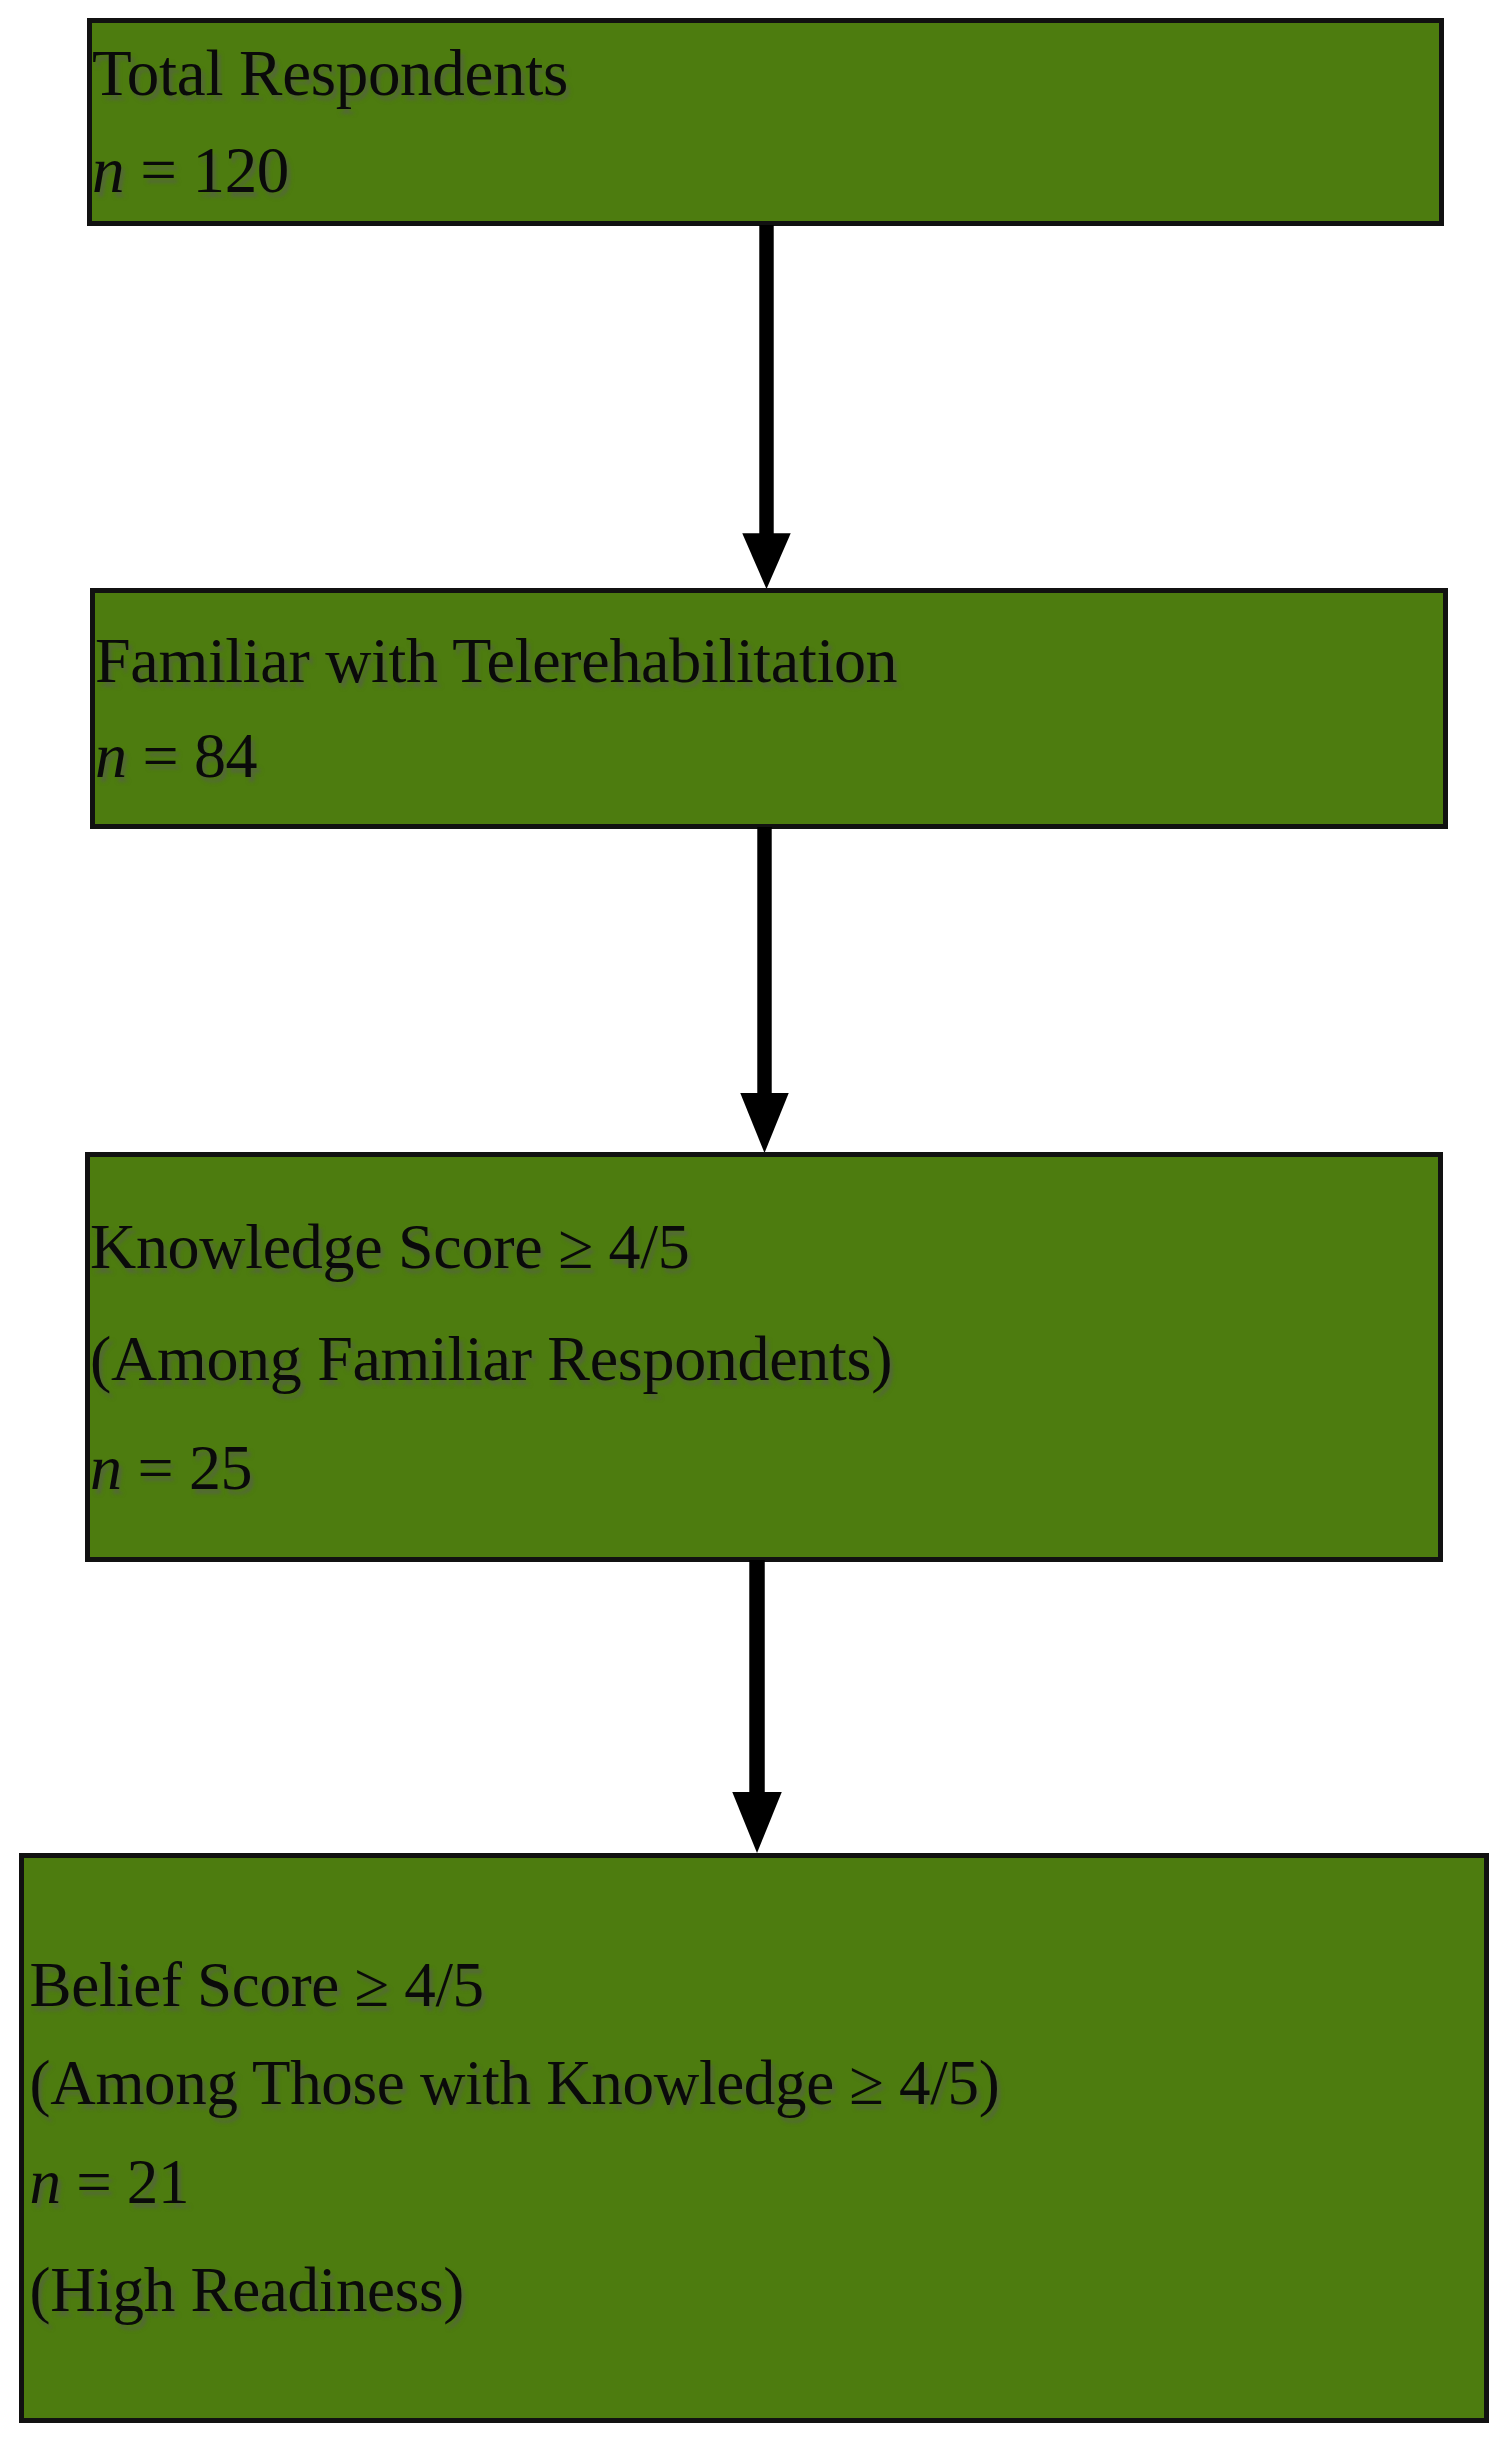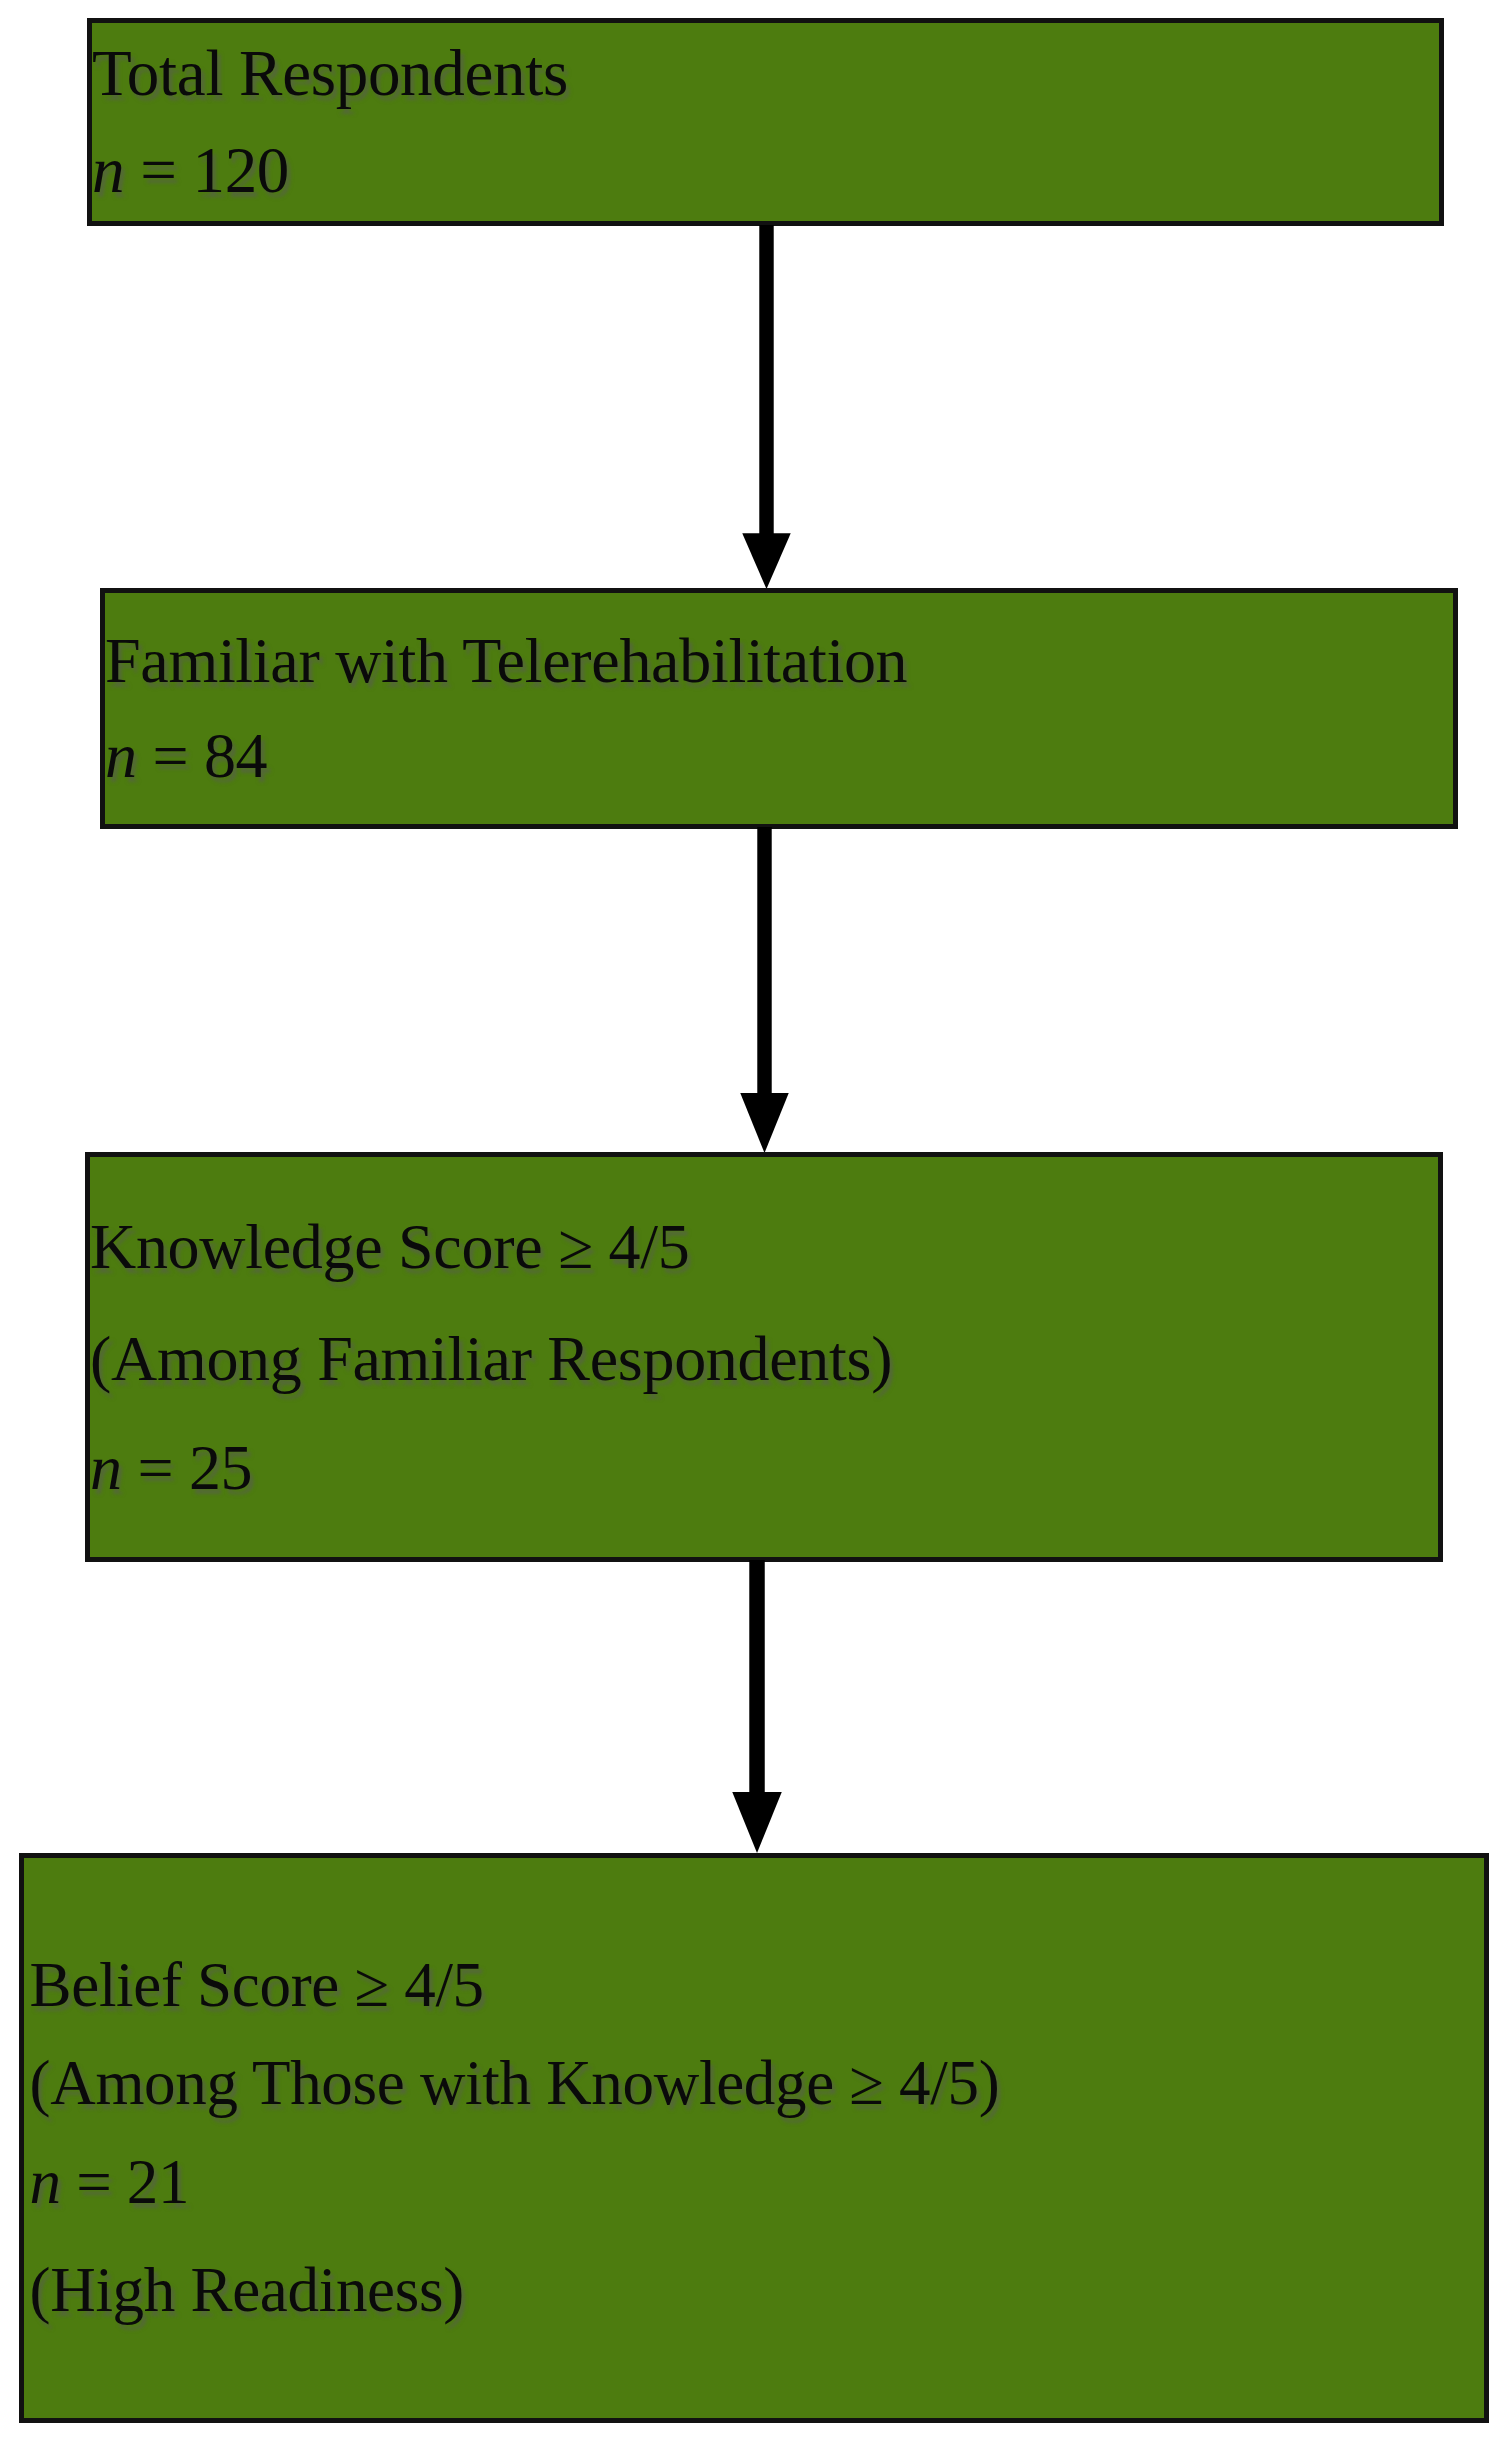--- a/index.html
+++ b/index.html
@@ -40,21 +40,21 @@
     display: block;
     width: 100%;
     color: #0a0a0a;
     text-shadow: 3.6px 4.6px 3.6px rgba(90,90,90,0.55);
     white-space: nowrap;
     letter-spacing: -0.3px;
   }
 
   
   #box-total      { left: 87px; top: 18px;   width: 1357px; height: 208px; }
-  #box-familiar   { left: 100px; top: 588px; width: 1358px; height: 241px; }
+  #box-familiar   { left: 90px; top: 588px; width: 1358px; height: 241px; }
   #box-knowledge  { left: 85px; top: 1152px; width: 1358px; height: 410px; }
   #box-belief     { left: 19px;  top: 1853px; width: 1470px; height: 570px; }
 
   
   #box-total .node-line      { font-size: 65px; line-height: 1.30; }
   #box-total .line-title     { margin-bottom: 12.4px; }
 
   #box-familiar .node-line   { font-size: 64px; line-height: 1.28; }
   #box-familiar .line-title  { margin-bottom: 13.4px; }
 

